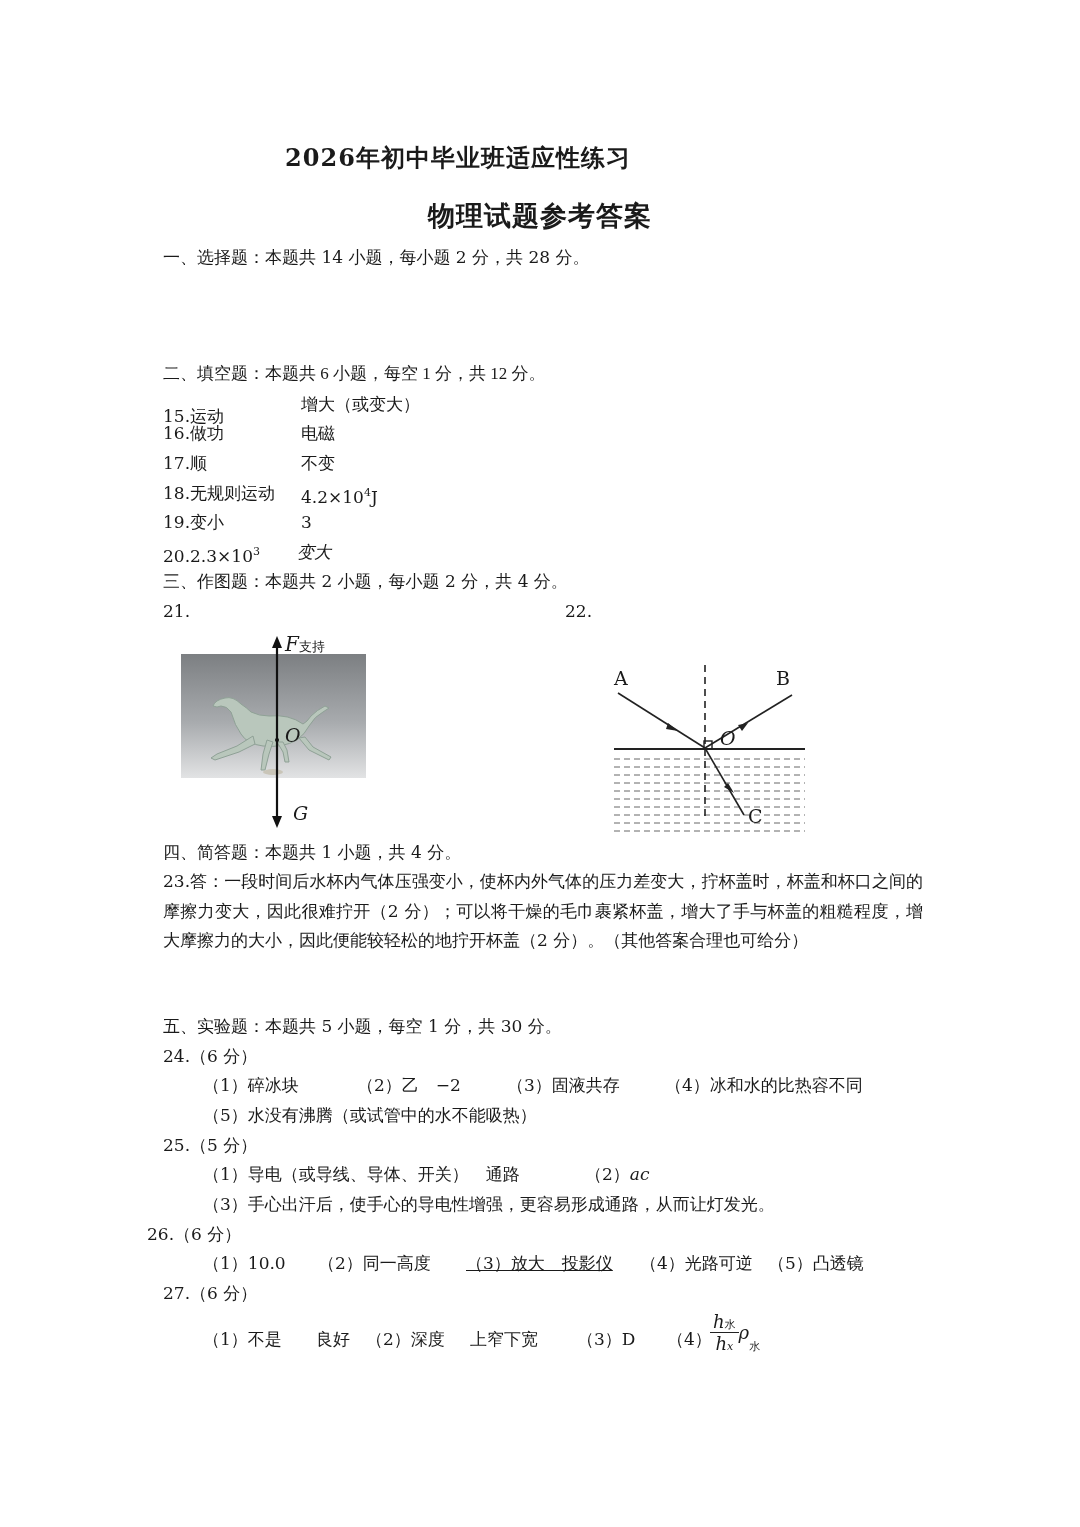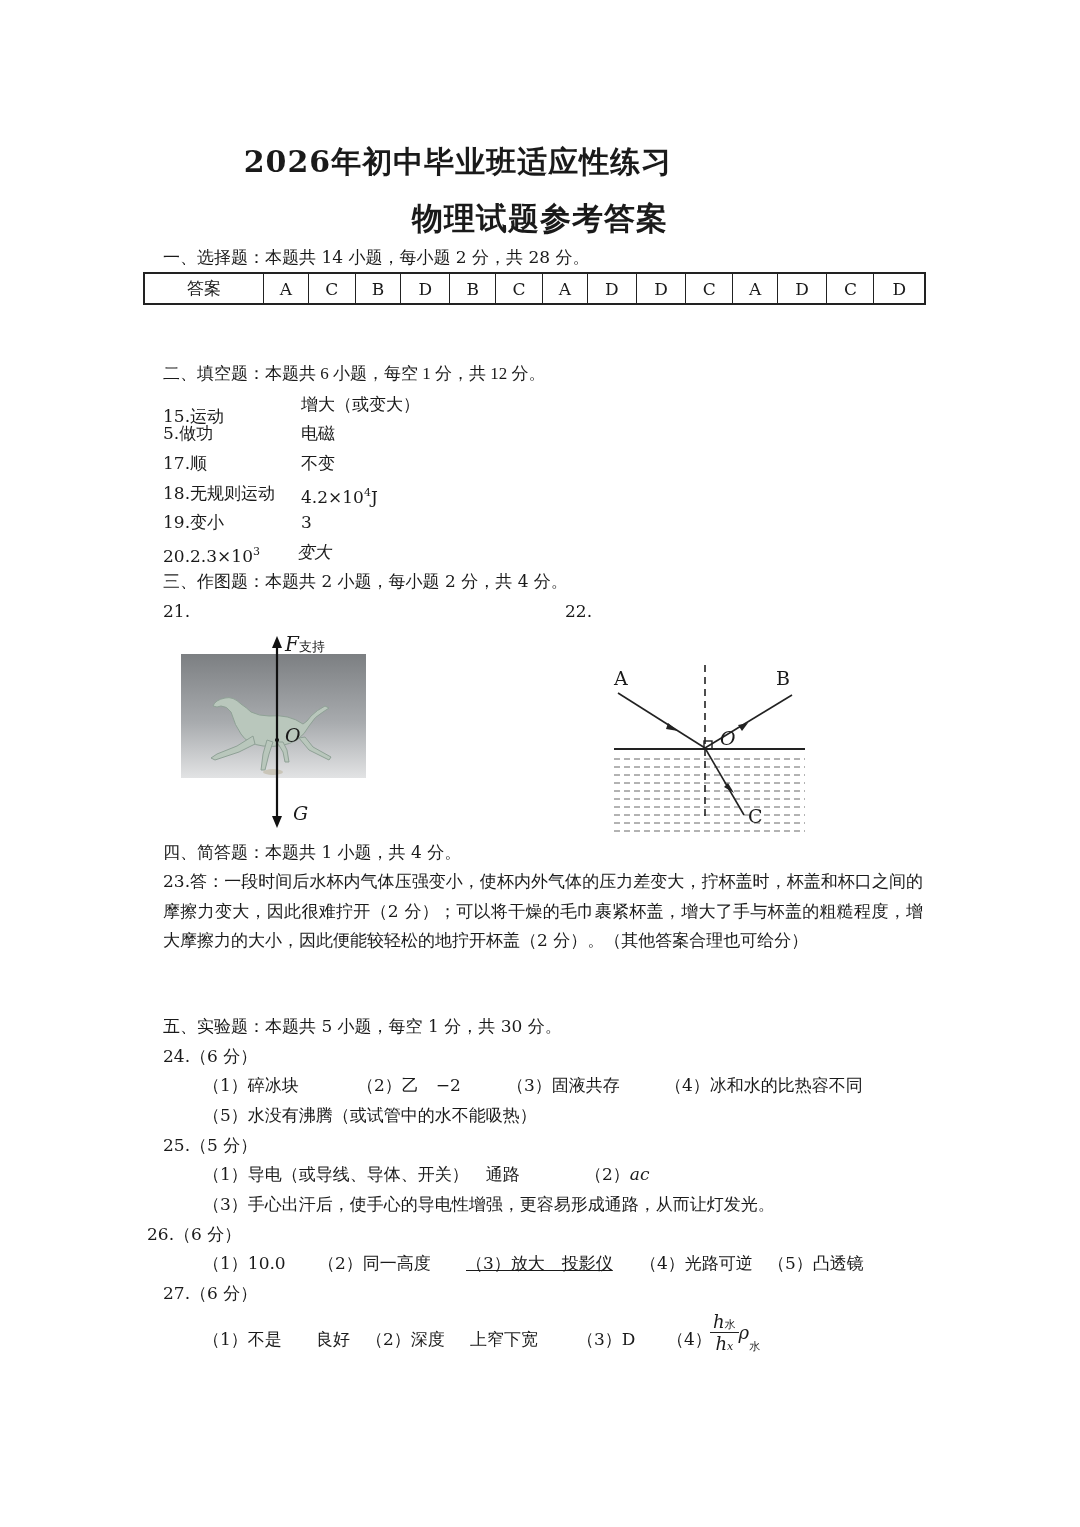--- a/index.html
+++ b/index.html
@@ -1,66 +1,49 @@
 <!DOCTYPE html>
 <html><head>
 <meta charset="utf-8">
 <style>
   html, body { margin: 0; padding: 0; background: #ffffff; }
   body { width: 1080px; height: 1527px; position: relative; overflow: hidden;
          font-family: "DejaVu Serif", "Liberation Serif", serif; color: #1a1a1a; }
   .abs { position: absolute; }
-  .title1 { left: 0; width: 916px; top: 142px; text-align: center; font-size: 30px; font-weight: bold; letter-spacing: 1px; }
-  .title2 { left: 0; width: 1080px; top: 198px; text-align: center; font-size: 31px; font-weight: bold; letter-spacing: 1px; }
+  .title1 { left: 0; width: 916px; top: 142px; text-align: center; font-size: 24px; font-weight: bold; letter-spacing: 1px; }
+  .title2 { left: 0; width: 1080px; top: 198px; text-align: center; font-size: 27px; font-weight: bold; letter-spacing: 1px; }
   .line { font-size: 17px; white-space: nowrap; line-height: 22px; }
   table.ans { position: absolute; left: 143px; top: 272px; width: 783px; border-collapse: collapse; font-size: 17px; }
   table.ans td { border: 1.5px solid #222; height: 29px; text-align: center; padding: 0; }
   table.ans { border: 2.5px solid #222; }
   sup { font-size: 11px; }
   .para { position: absolute; left: 163px; width: 760px; font-size: 17px; line-height: 29.5px; text-align: justify; }
   .frac { display: inline-block; vertical-align: middle; text-align: center; font-style: italic; }
   .frac .num { display: block; border-bottom: 1.3px solid #222; padding: 0 3px; }
   .frac .den { display: block; padding: 0 3px; }
   .small { font-size: 11px; font-style: normal; }
 </style>
 </head>
 <body>
 
 <div class="abs title1">2026年初中毕业班适应性练习</div>
 <div class="abs title2">物理试题参考答案</div>
 
 <div class="abs line" style="left:163px; top:246px;">一、选择题：本题共 14 小题，每小题 2 分，共 28 分。</div>
 <table class="ans">
   <tbody>
-  <tr>
-    <td>答案</td>
-    <td>A</td>
-    <td>C</td>
-    <td>B</td>
-    <td>D</td>
-    <td>B</td>
-    <td>C</td>
-    <td>A</td>
-    <td>D</td>
-    <td>D</td>
-    <td>C</td>
-    <td>A</td>
-    <td>D</td>
-    <td>C</td>
-    <td>D</td>
-  </tr>
 </tbody>
   </table>
 
 <div class="abs line" style="left:163px; top:363px;font-family:Liberation Serif, serif;">二、填空题：本题共 6 小题，每空 1 分，共 12 分。</div>
 
 <div class="abs line" style="left:163px; top:405px;">15.运动</div>
 <div class="abs line" style="left:301px; top:393px;">增大（或变大）</div>
 
-<div class="abs line" style="left:163px; top:422px;">5.做功</div>
+<div class="abs line" style="left:163px; top:422px;">16.做功</div>
 <div class="abs line" style="left:301px; top:422px;">电磁</div>
 
 <div class="abs line" style="left:163px; top:452px;">17.顺</div>
 <div class="abs line" style="left:301px; top:452px;">不变</div>
 
 <div class="abs line" style="left:163px; top:482px;">18.无规则运动</div>
 <div class="abs line" style="left:301px; top:482px;"><span>4.2×10</span><sup>4</sup><span>J</span></div>
 
 <div class="abs line" style="left:163px; top:511px;">19.变小</div>
 <div class="abs line" style="left:301px; top:511px;">3</div>

